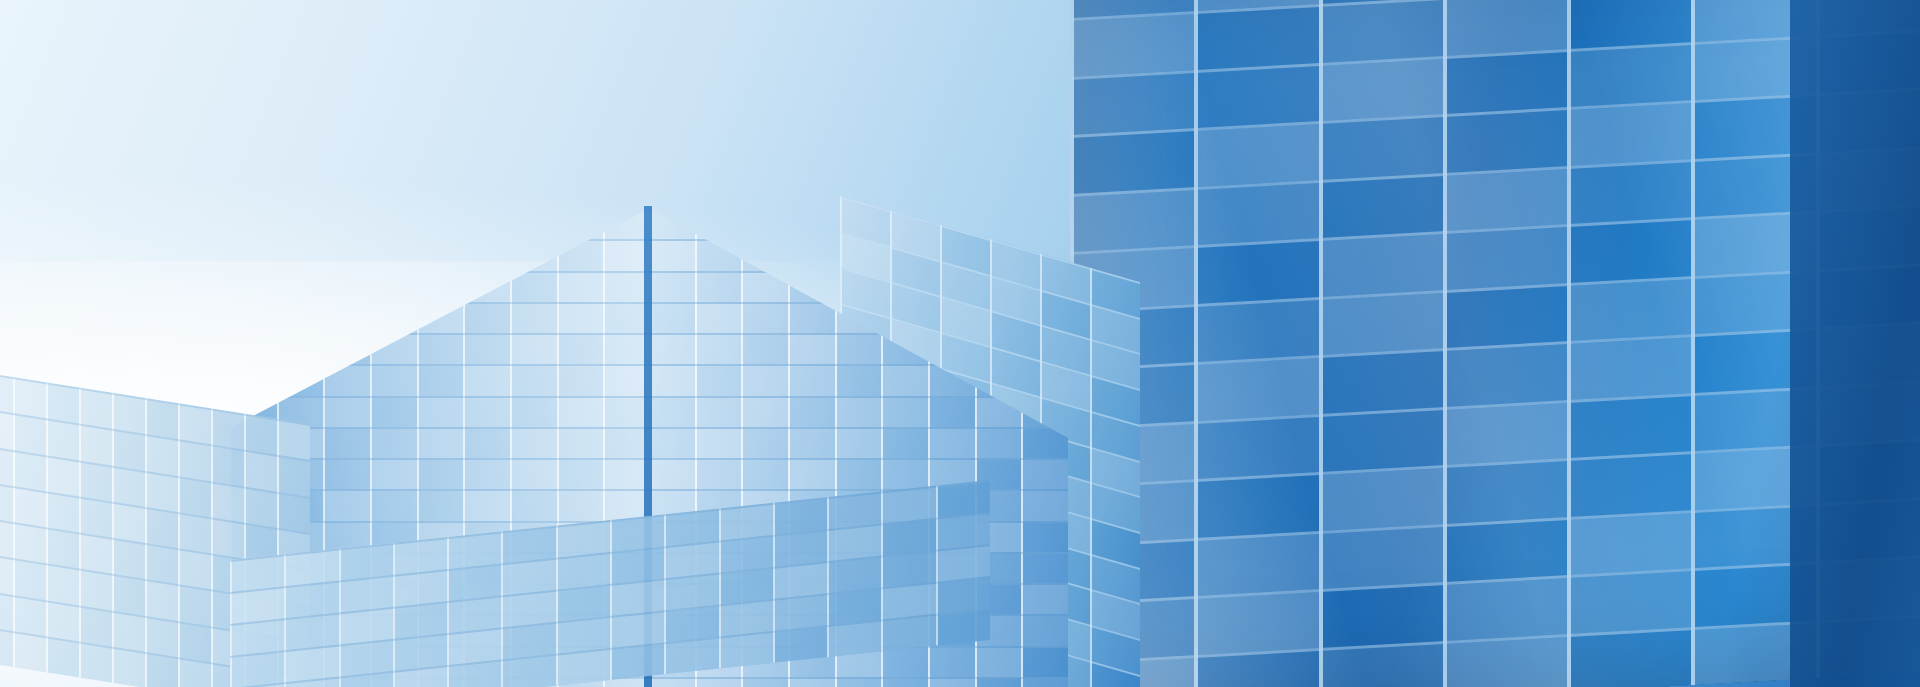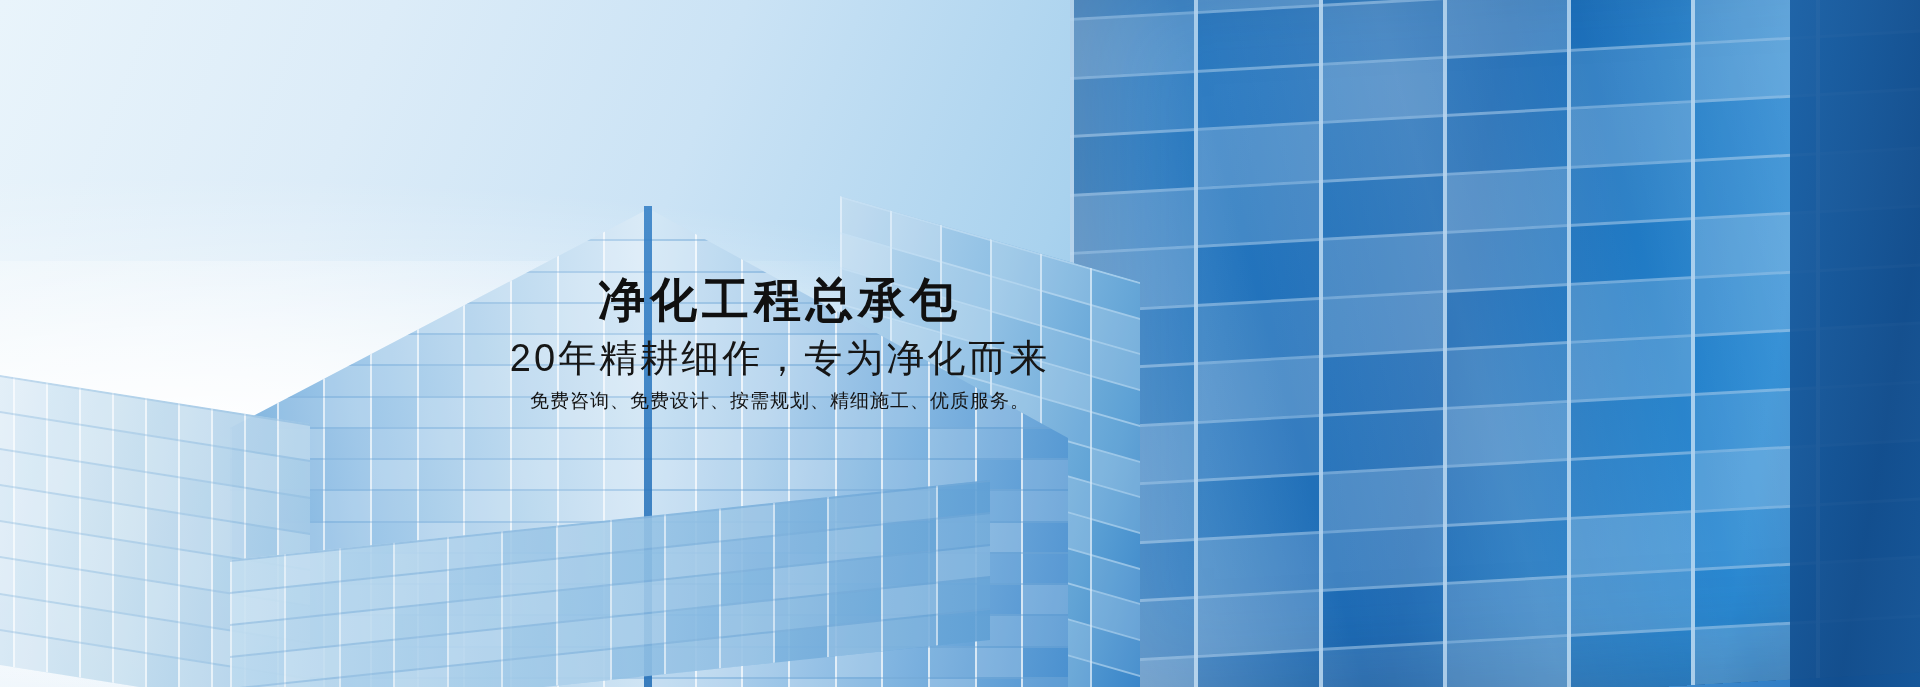--- a/index.html
+++ b/index.html
@@ -847,19 +847,14 @@
         <div style="position:absolute;left:653.4285714285714px;top:98px;width:52.285714285714285px;height:30px;background:rgba(255,255,255,0.216);"></div>
         <div style="position:absolute;left:653.4285714285714px;top:130px;width:52.285714285714285px;height:30px;background:rgba(255,255,255,0.127);"></div>
         <div style="position:absolute;left:707.7142857142857px;top:2px;width:52.285714285714285px;height:30px;background:rgba(255,255,255,0.000);"></div>
         <div style="position:absolute;left:707.7142857142857px;top:34px;width:52.285714285714285px;height:30px;background:rgba(255,255,255,0.130);"></div>
         <div style="position:absolute;left:707.7142857142857px;top:66px;width:52.285714285714285px;height:30px;background:rgba(255,255,255,0.215);"></div>
         <div style="position:absolute;left:707.7142857142857px;top:98px;width:52.285714285714285px;height:30px;background:rgba(255,255,255,0.063);"></div>
         <div style="position:absolute;left:707.7142857142857px;top:130px;width:52.285714285714285px;height:30px;background:rgba(255,255,255,0.017);"></div>
       </div>
   </div>
 
-  <div id="copy">
-    <h1 id="headline">净化工程总承包</h1>
-    <p id="subhead">20年精耕细作，专为净化而来</p>
-    <p id="tagline">免费咨询、免费设计、按需规划、精细施工、优质服务。</p>
-  </div>
 
 </div>
 
 </body></html>

